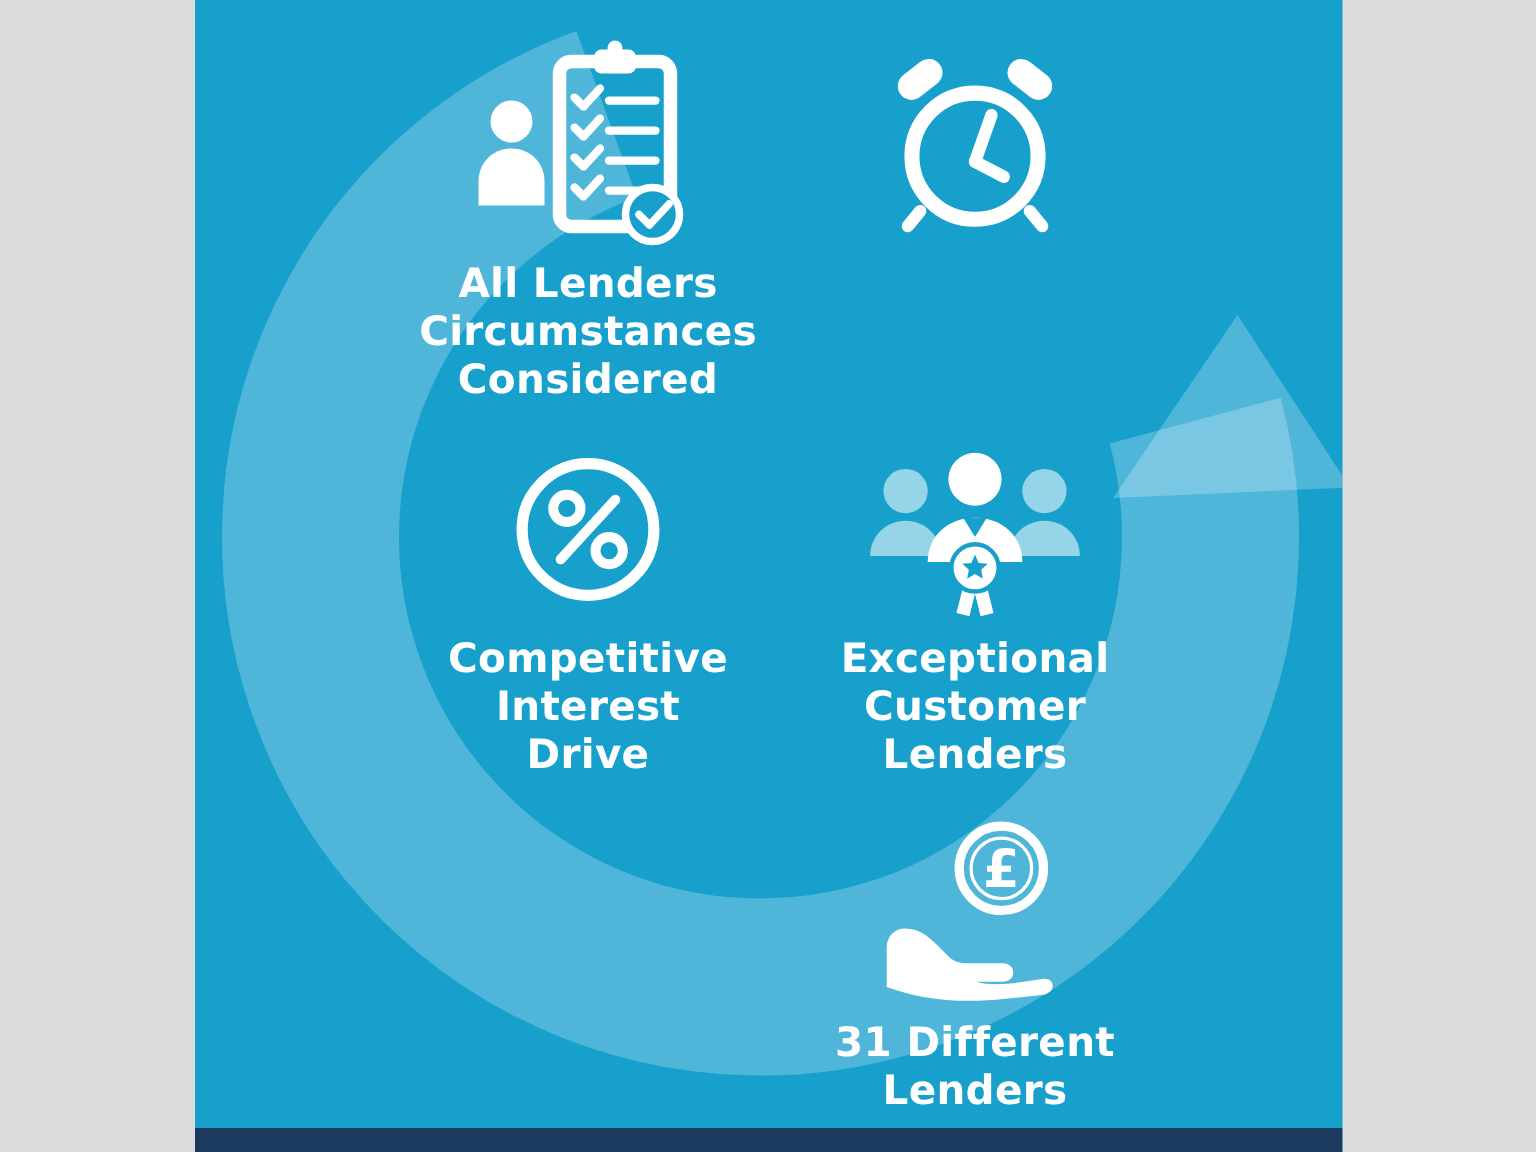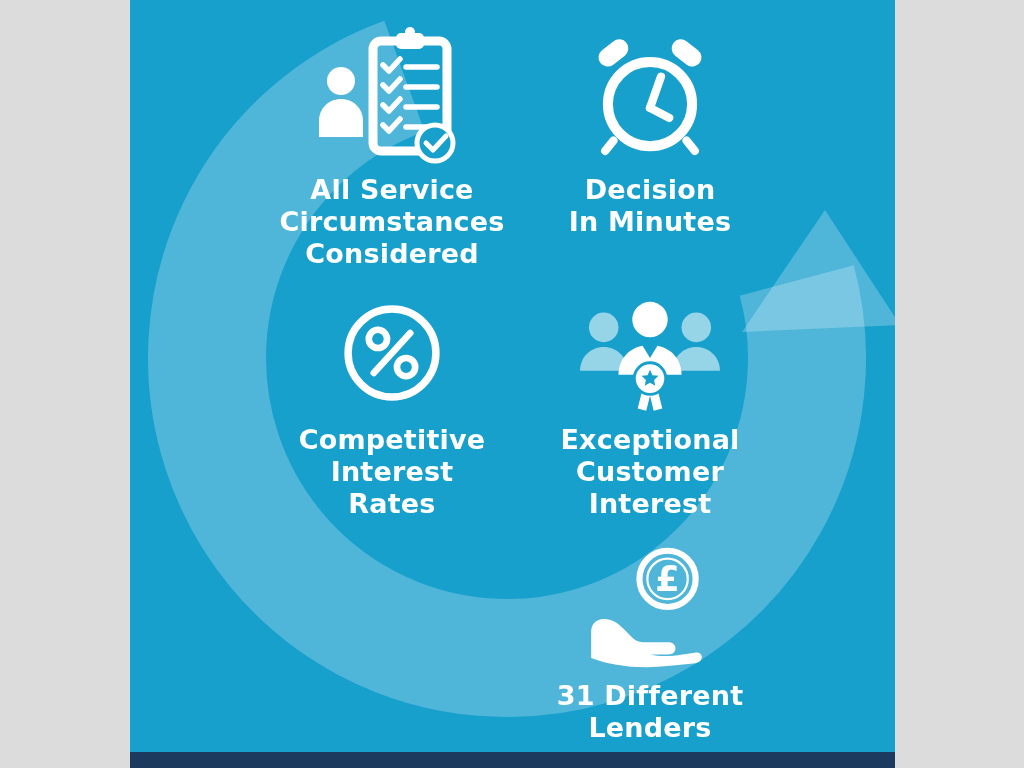--- a/index.html
+++ b/index.html
@@ -67,57 +67,55 @@
             <line x1="89" y1="62" x2="120" y2="62"></line>
           <path d="M66 80 l6 6 l11 -12"></path>
             <line x1="89" y1="82" x2="120" y2="82"></line>
           <path d="M66 100 l6 6 l11 -12"></path>
             <line x1="89" y1="102" x2="120" y2="102"></line>
         </g>
         <circle cx="118" cy="118" r="18" fill="#18a0cd" stroke="#fff" stroke-width="5"></circle>
         <path d="M109 118 l7 7 l13 -14" fill="none" stroke="#fff" stroke-width="5" stroke-linecap="round" stroke-linejoin="round"></path>
       </svg>
     </div>
-    <div class="label">All Service
+    <div class="label">All Lenders
 Circumstances
 Considered</div>
   </div>
 
   <div class="cell r1 c2">
     <div class="icon-box">
       <svg width="128" height="128" viewBox="0 0 140 140">
         <g transform="rotate(-38 30 24)">
             <rect x="12" y="14" width="36" height="20" rx="10" fill="#fff"></rect>
           </g>
         <g transform="rotate(38 110 24)">
             <rect x="92" y="14" width="36" height="20" rx="10" fill="#fff"></rect>
           </g>
         <line x1="30" y1="120" x2="21" y2="131" stroke="#fff" stroke-width="9" stroke-linecap="round"></line>
         <line x1="110" y1="120" x2="119" y2="131" stroke="#fff" stroke-width="9" stroke-linecap="round"></line>
         <circle cx="70" cy="80" r="46" fill="#18a0cd" stroke="#fff" stroke-width="11"></circle>
         <path d="M70 84 L82 50" fill="none" stroke="#fff" stroke-width="9" stroke-linecap="round"></path>
         <path d="M70 84 L91 95" fill="none" stroke="#fff" stroke-width="9" stroke-linecap="round"></path>
       </svg>
     </div>
-    <div class="label">Decision
-In Minutes</div>
   </div>
 
   <div class="cell r2 c1">
     <div class="icon-box">
       <svg width="116" height="116" viewBox="0 0 140 140">
         <circle cx="70" cy="70" r="53" fill="none" stroke="#fff" stroke-width="9"></circle>
         <circle cx="53" cy="53" r="11" fill="none" stroke="#fff" stroke-width="8"></circle>
         <circle cx="87" cy="87" r="11" fill="none" stroke="#fff" stroke-width="8"></circle>
         <path d="M48 94 L92 46" fill="none" stroke="#fff" stroke-width="8" stroke-linecap="round"></path>
       </svg>
     </div>
     <div class="label">Competitive
 Interest
-Rates</div>
+Drive</div>
   </div>
 
   <div class="cell r2 c2">
     <div class="icon-box">
       <svg width="150" height="130" viewBox="0 0 150 132">
         <g fill="rgba(255,255,255,0.55)">
           <circle cx="28" cy="40" r="15"></circle>
           <path d="M4 84 c0 -14 11 -24 24 -24 s24 10 24 24 z"></path>
           <circle cx="122" cy="40" r="15"></circle>
           <path d="M98 84 c0 -14 11 -24 24 -24 s24 10 24 24 z"></path>
@@ -128,21 +126,21 @@
         <g fill="#fff">
           <rect x="65" y="102" width="9" height="22" transform="rotate(14 70 113)"></rect>
           <rect x="76" y="102" width="9" height="22" transform="rotate(-14 80 113)"></rect>
         </g>
         <circle cx="75" cy="92" r="16" fill="#fff" stroke="#18a0cd" stroke-width="3"></circle>
         <polygon fill="#18a0cd" points="75,83 77.5,88.6 83.6,89.2 79.2,93.3 80.3,99.3 75,96.2 69.7,99.3 70.8,93.3 66.4,89.2 72.5,88.6"></polygon>
       </svg>
     </div>
     <div class="label">Exceptional
 Customer
-Interest</div>
+Lenders</div>
   </div>
 
 
   <div class="cell r3 c2">
     <div class="icon-box">
       <svg width="132" height="130" viewBox="0 0 150 148">
         <circle cx="95" cy="42" r="32" fill="none" stroke="#fff" stroke-width="7"></circle>
         <circle cx="95" cy="42" r="23" fill="none" stroke="#fff" stroke-width="2.5"></circle>
         <text x="95" y="56" text-anchor="middle" font-size="40" font-weight="bold" fill="#fff">£</text>
         <path fill="#fff" d="M8 124 L8 102 C8 92 16 86 26 88 C34 89 40 94 46 100 L55 109 C58 112 62 114 67 114 L96 114 C101 114 104 117 104 121 C104 125 101 128 96 128 L76 128 C86 131 100 130 112 128 L126 126 C131 125 134 128 134 131 C134 135 131 137 127 138 L98 141 C62 145 32 141 8 132 Z"></path>

